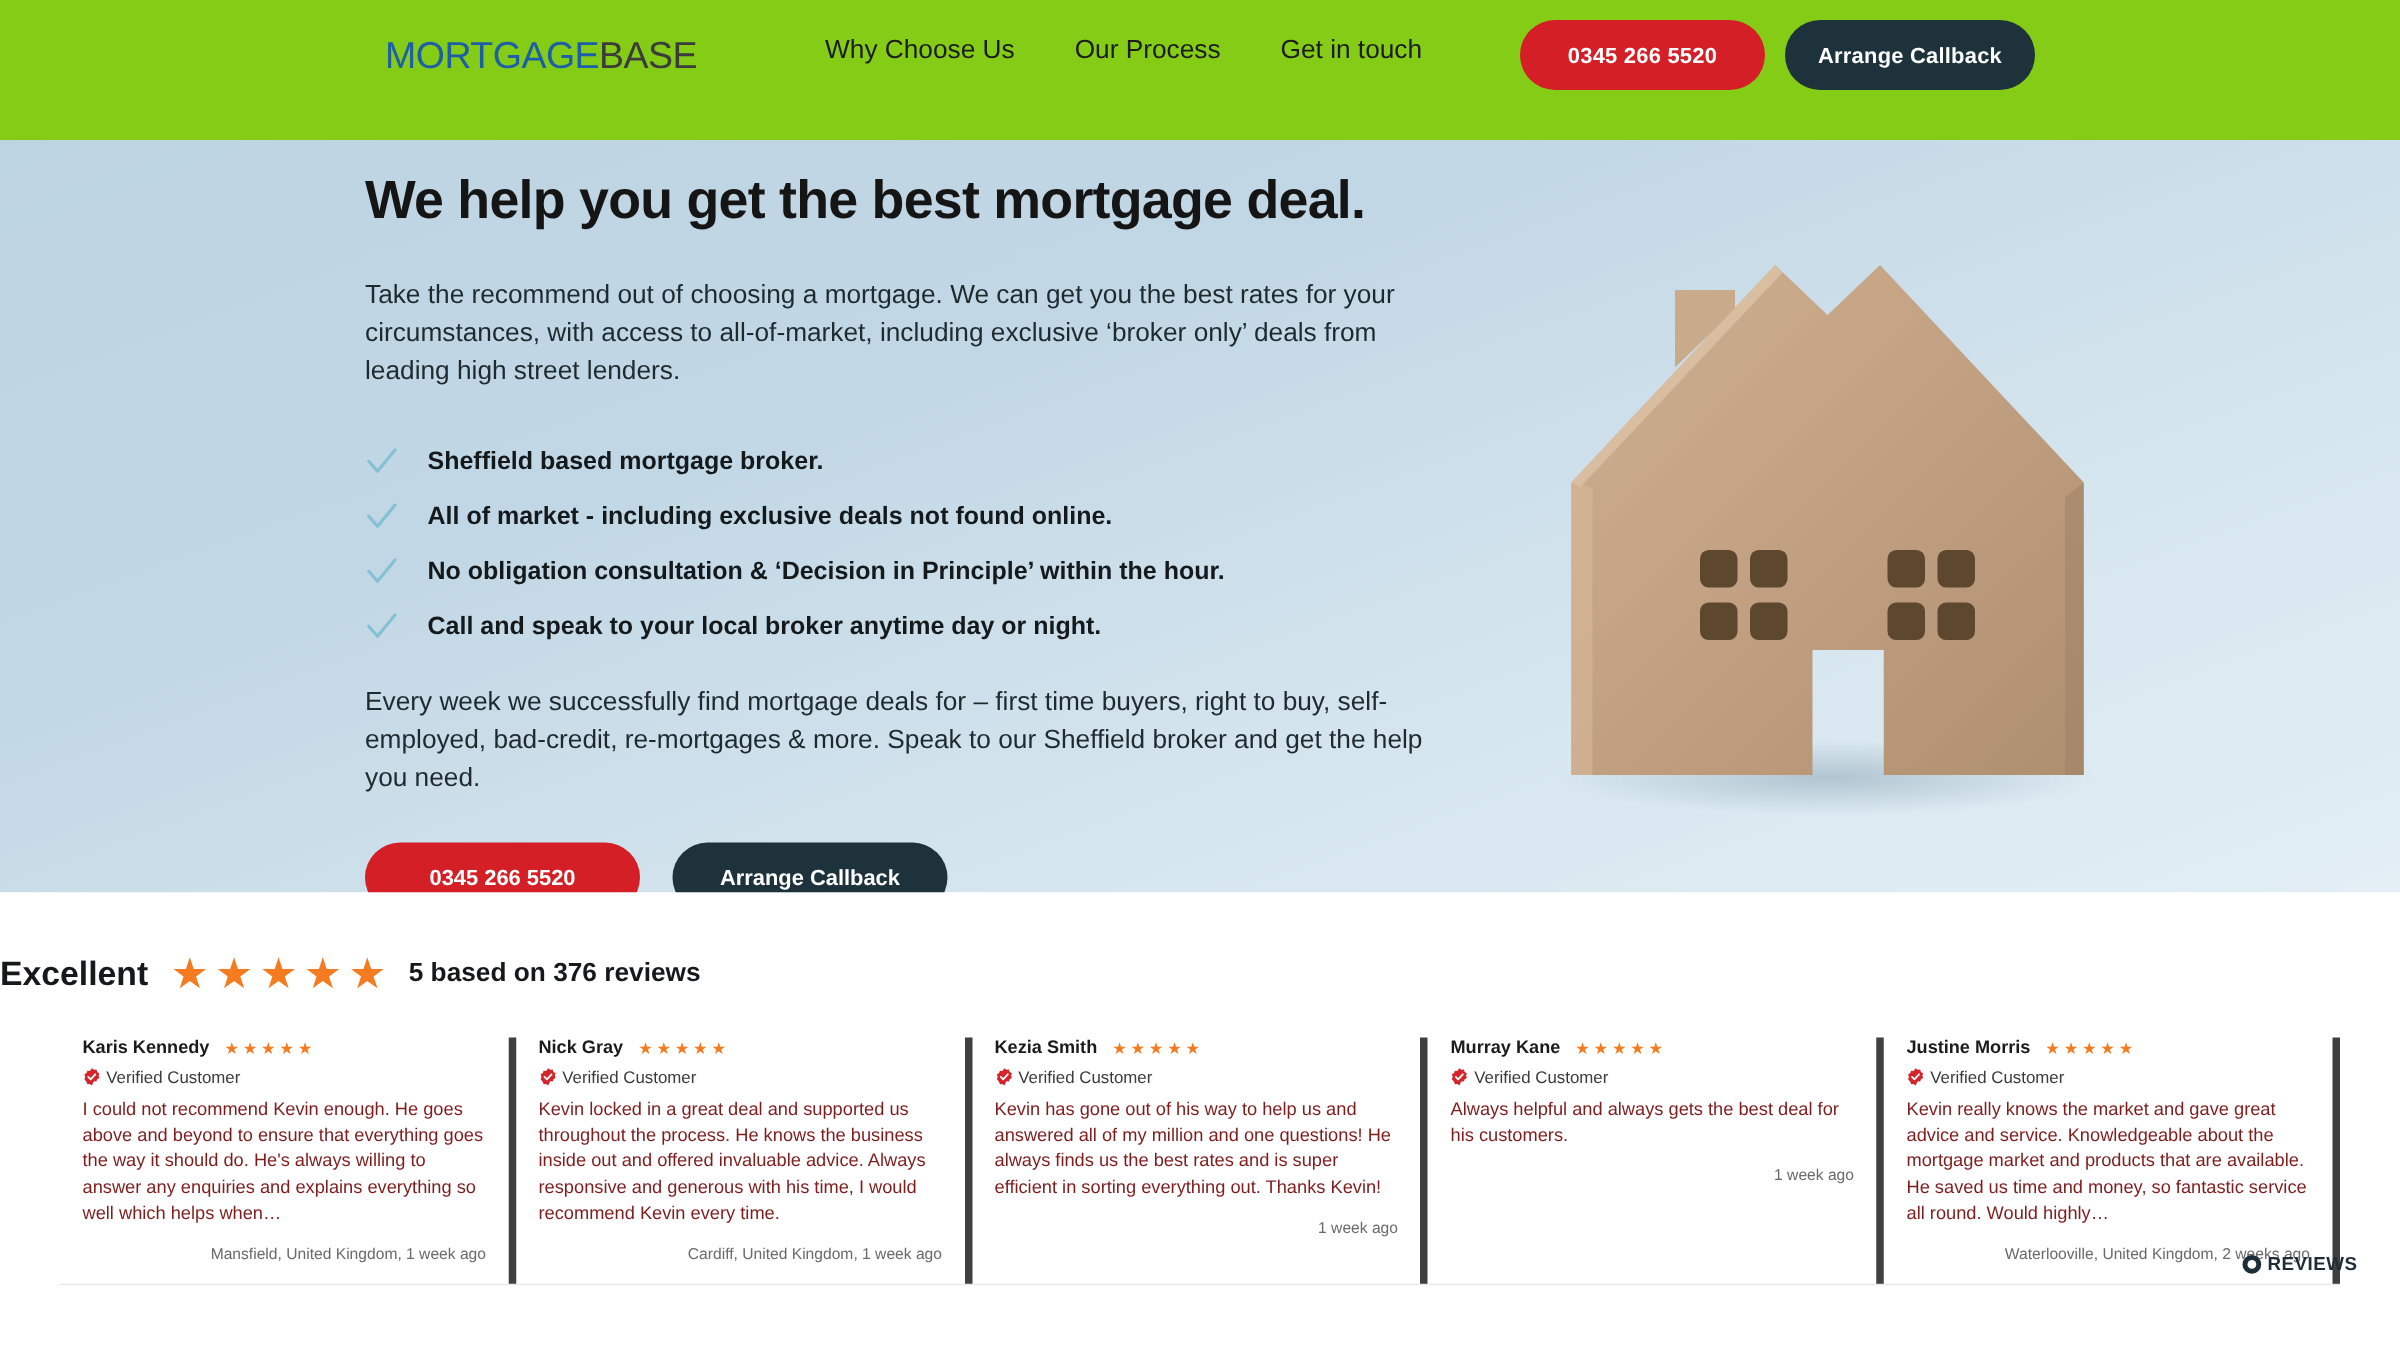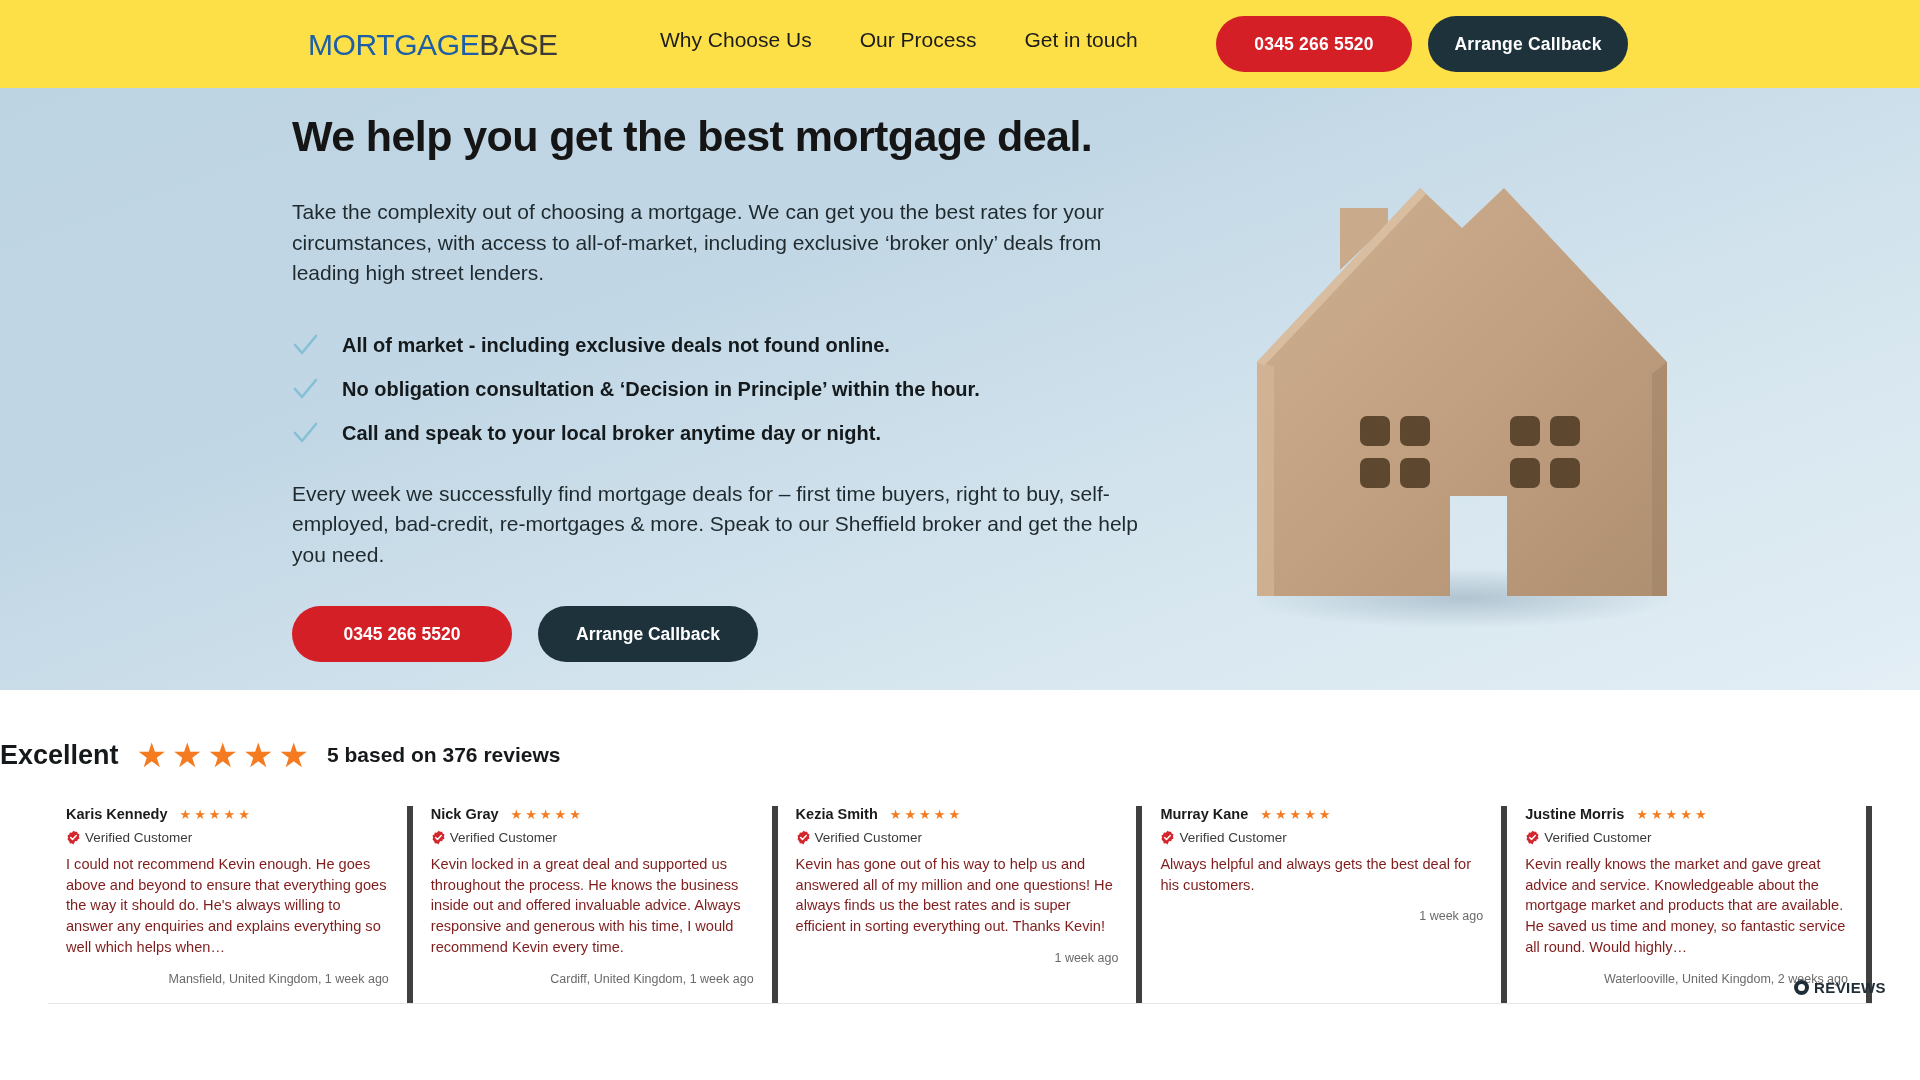--- a/index.html
+++ b/index.html
@@ -6,21 +6,21 @@
   html,body { width:1920px; height:1080px; overflow:hidden; }
   body {
     font-family:"Liberation Sans", sans-serif;
     background:#ffffff;
     -webkit-font-smoothing:antialiased;
   }
   .page { width:1920px; height:1080px; position:relative; }
 
   
   .header {
-    height:88px; background:#fde047; display:flex; align-items:center;
+    height:112px; background:#84cc16; display:flex; align-items:center;
     position:relative; z-index:5;
   }
   .logo {
     position:absolute; left:308px; top:28px;
     font-size:30px; letter-spacing:-0.4px; font-weight:400;
     white-space:nowrap;
   }
   .logo .m { color:#1d5ea8; }
   .logo .b { color:#3b3b3b; }
 
@@ -195,45 +195,53 @@
 
         <rect x="298" y="250" width="30" height="30" rx="7" fill="#5d472f"></rect>
         <rect x="338" y="250" width="30" height="30" rx="7" fill="#5d472f"></rect>
         <rect x="298" y="292" width="30" height="30" rx="7" fill="#5d472f"></rect>
         <rect x="338" y="292" width="30" height="30" rx="7" fill="#5d472f"></rect>
       </svg>
     </div>
 
     <div class="hero-inner">
       <h1>We help you get the best mortgage deal.</h1>
-      <p class="hero-lead">Take the complexity out of choosing a mortgage. We can get you the best rates for your circumstances, with access to all-of-market, including exclusive ‘broker only’ deals from leading high street lenders.</p>
+      <p class="hero-lead">Take the recommend out of choosing a mortgage. We can get you the best rates for your circumstances, with access to all-of-market, including exclusive ‘broker only’ deals from leading high street lenders.</p>
 
       <div class="checklist">
         <div class="check-item">
           <span class="check-icon">
             <svg width="26" height="26" viewBox="0 0 26 26">
                 <path d="M3 13 L10 21 L24 4" fill="none" stroke="#86c0d4" stroke-width="2.6" stroke-linecap="round" stroke-linejoin="round"></path>
               </svg>
           </span>
-          <span class="check-text">All of market - including exclusive deals not found online.</span>
+          <span class="check-text">Sheffield based mortgage broker.</span>
         </div>
         <div class="check-item">
           <span class="check-icon">
             <svg width="26" height="26" viewBox="0 0 26 26">
                 <path d="M3 13 L10 21 L24 4" fill="none" stroke="#86c0d4" stroke-width="2.6" stroke-linecap="round" stroke-linejoin="round"></path>
               </svg>
           </span>
-          <span class="check-text">No obligation consultation &amp; ‘Decision in Principle’ within the hour.</span>
+          <span class="check-text">All of market - including exclusive deals not found online.</span>
         </div>
         <div class="check-item">
           <span class="check-icon">
             <svg width="26" height="26" viewBox="0 0 26 26">
                 <path d="M3 13 L10 21 L24 4" fill="none" stroke="#86c0d4" stroke-width="2.6" stroke-linecap="round" stroke-linejoin="round"></path>
               </svg>
           </span>
+          <span class="check-text">No obligation consultation &amp; ‘Decision in Principle’ within the hour.</span>
+        </div>
+        <div class="check-item">
+          <span class="check-icon">
+            <svg width="26" height="26" viewBox="0 0 26 26">
+                <path d="M3 13 L10 21 L24 4" fill="none" stroke="#86c0d4" stroke-width="2.6" stroke-linecap="round" stroke-linejoin="round"></path>
+              </svg>
+          </span>
           <span class="check-text">Call and speak to your local broker anytime day or night.</span>
         </div>
       </div>
 
       <p class="hero-sub">Every week we successfully find mortgage deals for – first time buyers, right to buy, self-employed, bad-credit, re-mortgages &amp; more. Speak to our Sheffield broker and get the help you need.</p>
 
       <div class="hero-btns">
         <button class="btn hero-phone">0345 266 5520</button>
         <button class="btn hero-callback">Arrange Callback</button>
       </div>

